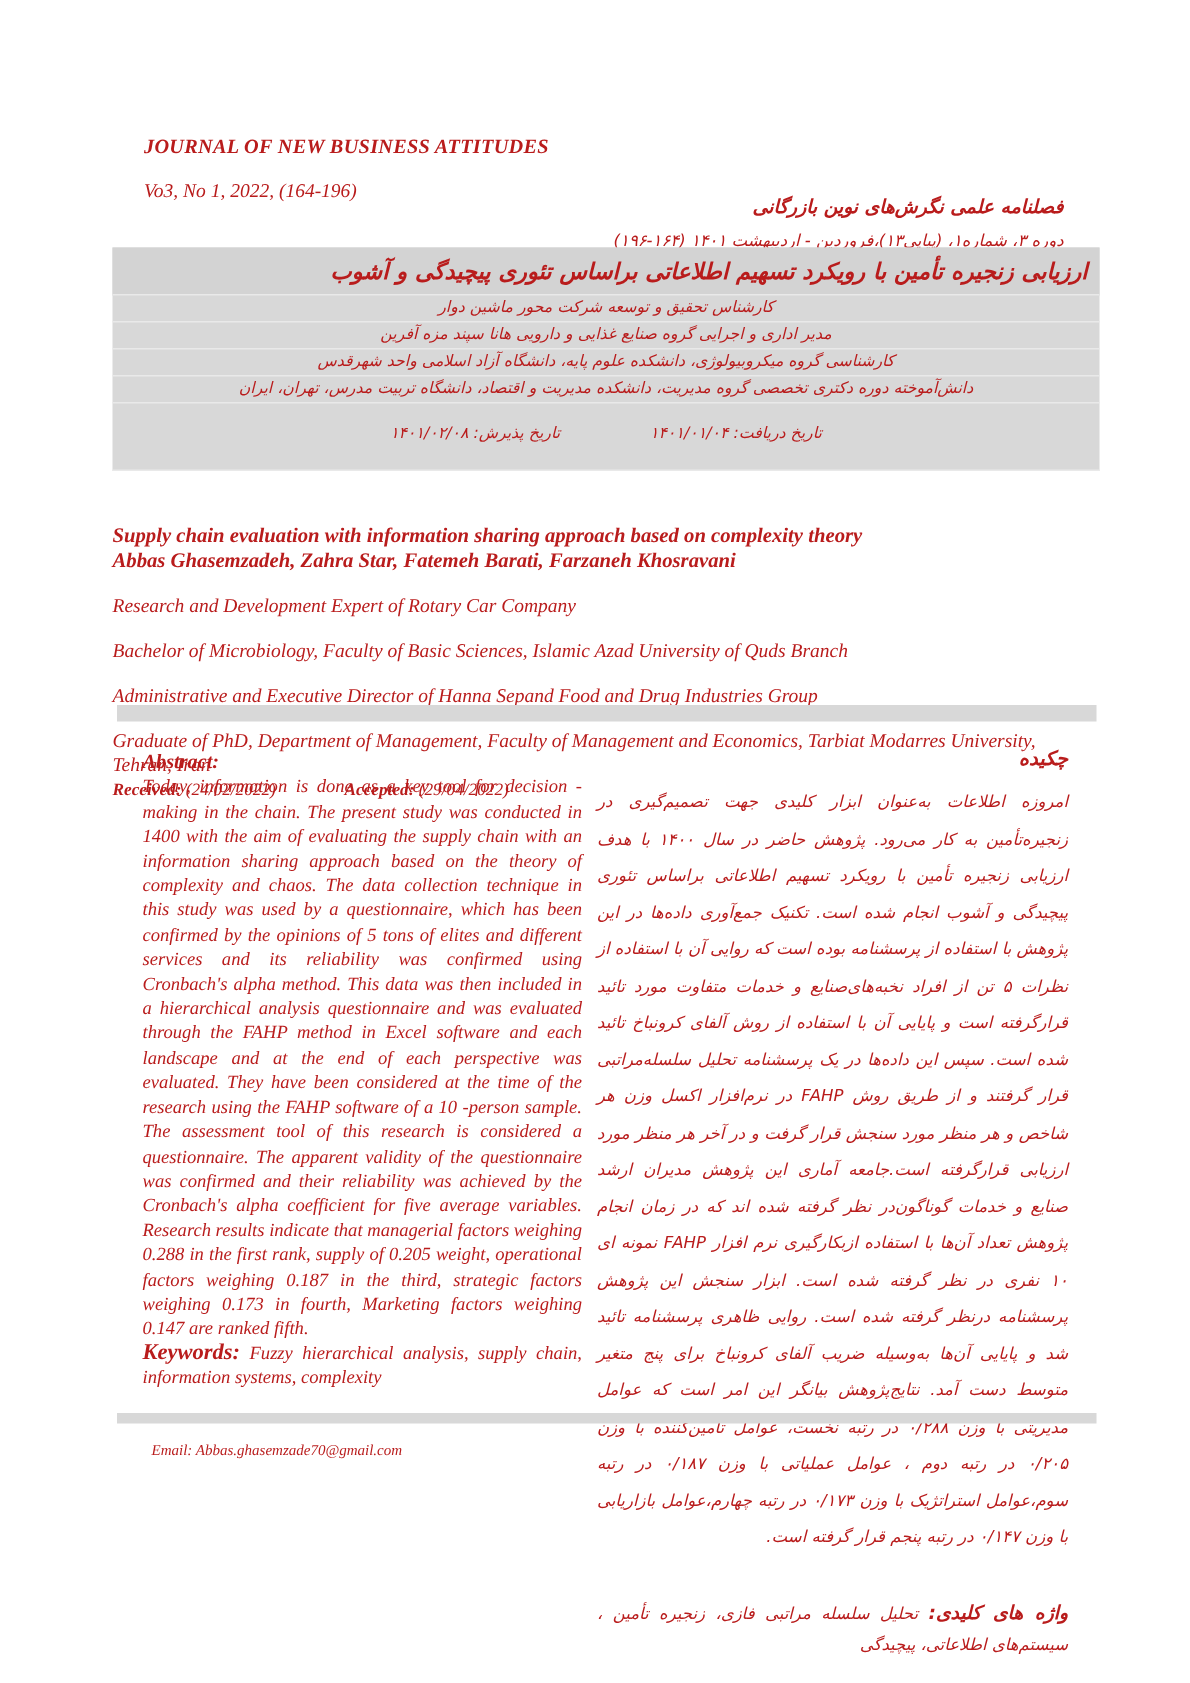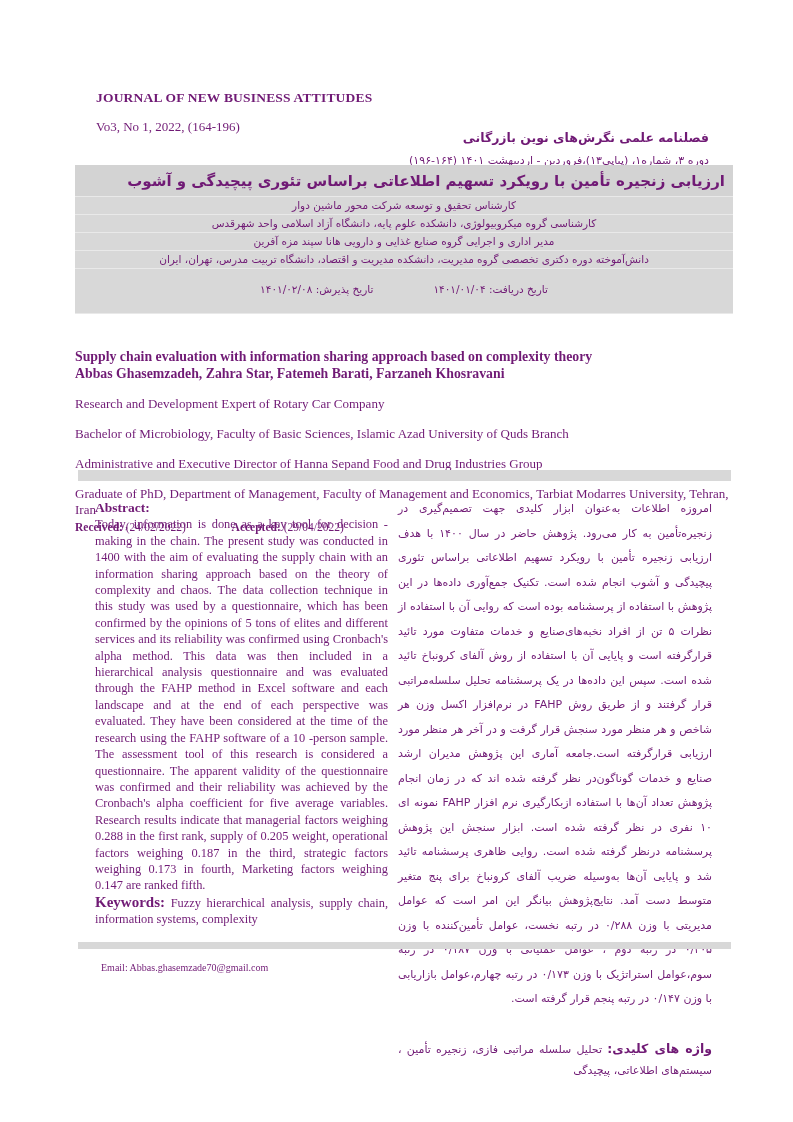--- a/index.html
+++ b/index.html
@@ -2,21 +2,22 @@
 <html><head>
 <meta charset="utf-8">
 <style>
   html,body { margin:0; padding:0; background:#ffffff; }
   .page {
     position:relative;
     width:793px; height:1122px;
     background:#ffffff;
     overflow:hidden;
     font-family:"Liberation Serif", serif;
-    color:#701a75;
+    color:#b91c1c;
+    font-style:italic;
   }
 
   
   .jheader-left { position:absolute; left:96px; top:90px; }
   .jheader-left .jtitle { font-weight:bold; font-size:13.5px; letter-spacing:0.2px; }
   .jheader-left .jissue { font-size:13px; margin-top:13px; }
 
   .jheader-right { position:absolute; right:84px; top:82px; direction:rtl; text-align:right; font-family:"DejaVu Sans", sans-serif;margin-top:48px; }
   .jheader-right .jtitle { font-weight:bold; font-size:12.5px; }
   .jheader-right .jissue { font-size:11px; margin-top:9px; }
@@ -78,22 +79,22 @@
     <div class="jissue">Vo3, No 1, 2022, (164-196)</div>
   </div>
   <div class="jheader-right">
     <div class="jtitle">فصلنامه علمی نگرش‌های نوین بازرگانی</div>
     <div class="jissue">دوره ۳،  شماره۱، (پیاپی۱۳)،فروردین - اردیبهشت ۱۴۰۱ (۱۶۴-۱۹۶)</div>
   </div>
 
   <div class="fa-block">
     <div class="row fa-title">ارزیابی زنجیره تأمین با رویکرد تسهیم اطلاعاتی براساس تئوری پیچیدگی و آشوب</div>
     <div class="row fa-affil">کارشناس تحقیق و توسعه شرکت محور ماشین دوار</div>
+    <div class="row fa-affil">مدیر اداری و اجرایی گروه صنایع غذایی و دارویی هانا سپند مزه آفرین</div>
     <div class="row fa-affil">کارشناسی گروه میکروبیولوژی، دانشکده علوم پایه، دانشگاه آزاد اسلامی واحد شهرقدس</div>
-    <div class="row fa-affil">مدیر اداری و اجرایی گروه صنایع غذایی و دارویی هانا سپند مزه آفرین</div>
     <div class="row fa-affil">دانش‌آموخته دوره دکتری تخصصی گروه مدیریت، دانشکده مدیریت و اقتصاد، دانشگاه تربیت مدرس، تهران، ایران</div>
     <div class="row fa-dates">
       <span>تاریخ دریافت: ۱۴۰۱/۰۱/۰۴</span>
       <span>تاریخ پذیرش: ۱۴۰۱/۰۲/۰۸</span>
     </div>
   </div>
 
   <div class="en-block">
     <div class="en-title">Supply chain evaluation with information sharing approach based on complexity theory</div>
     <div class="en-authors">Abbas Ghasemzadeh, Zahra Star, Fatemeh Barati, Farzaneh Khosravani</div>
@@ -114,20 +115,21 @@
 
   <div class="col-en">
     <span class="abs-head">Abstract:</span>
     <div>Today, information is done as a key tool for decision - making in the chain. The present study was conducted in 1400 with the aim of evaluating the supply chain with an information sharing approach based on the theory of complexity and chaos. The data collection technique in this study was used by a questionnaire, which has been confirmed by the opinions of 5 tons of elites and different services and its reliability was confirmed using Cronbach's alpha method. This data was then included in a hierarchical analysis questionnaire and was evaluated through the FAHP method in Excel software and each landscape and at the end of each perspective was evaluated. They have been considered at the time of the research using the FAHP software of a 10 -person sample. The assessment tool of this research is considered a questionnaire. The apparent validity of the questionnaire was confirmed and their reliability was achieved by the Cronbach's alpha coefficient for five average variables. Research results indicate that managerial factors weighing 0.288 in the first rank, supply of 0.205 weight, operational factors weighing 0.187 in the third, strategic factors weighing 0.173 in fourth, Marketing factors weighing 0.147 are ranked fifth.</div>
     <div>
       <span class="kw-lbl">Keywords:</span><span> Fuzzy hierarchical analysis, supply chain, information systems, complexity</span>
     </div>
   </div>
 
   <div class="col-fa">
+    <div class="abs-head">چکیده</div>
     <div>امروزه اطلاعات به‌عنوان ابزار کلیدی جهت تصمیم‌گیری در زنجیره‌تأمین به کار می‌رود. پژوهش حاضر در سال ۱۴۰۰ با هدف ارزیابی زنجیره تأمین با رویکرد تسهیم اطلاعاتی براساس تئوری پیچیدگی و آشوب انجام شده است. تکنیک جمع‌آوری داده‌ها در این پژوهش با استفاده از پرسشنامه بوده است که روایی آن با استفاده از نظرات ۵ تن از افراد نخبه‌های‌صنایع و خدمات متفاوت مورد تائید قرارگرفته است و پایایی آن با استفاده از روش آلفای کرونباخ تائید شده است. سپس این داده‌ها در یک پرسشنامه تحلیل سلسله‌مراتبی قرار گرفتند و از طریق روش FAHP در نرم‌افزار اکسل وزن هر شاخص و هر منظر مورد سنجش قرار گرفت و در آخر هر منظر مورد ارزیابی قرارگرفته است.جامعه آماری این پژوهش مدیران ارشد صنایع و خدمات گوناگون‌در نظر گرفته شده اند که در زمان انجام پژوهش تعداد آن‌ها با استفاده ازبکارگیری نرم افزار FAHP نمونه ای ۱۰ نفری در نظر گرفته شده است. ابزار سنجش این پژوهش پرسشنامه درنظر گرفته شده است. روایی ظاهری پرسشنامه تائید شد و پایایی آن‌ها به‌وسیله ضریب آلفای کرونباخ برای پنج متغیر متوسط دست آمد. نتایج‌پژوهش بیانگر این امر است که عوامل مدیریتی با وزن ۰/۲۸۸ در رتبه نخست، عوامل تأمین‌کننده با وزن ۰/۲۰۵ در رتبه دوم ، عوامل عملیاتی با وزن ۰/۱۸۷ در رتبه سوم،عوامل استراتژیک با وزن ۰/۱۷۳ در رتبه چهارم،عوامل بازاریابی با وزن ۰/۱۴۷ در رتبه پنجم قرار گرفته است.</div>
     <div class="fa-kw">
       <span class="kw-lbl">واژه های کلیدی:</span><span> تحلیل سلسله مراتبی فازی، زنجیره تأمین ، سیستم‌های اطلاعاتی، پیچیدگی</span>
     </div>
   </div>
 
   <div class="divider-bar bar-bottom"></div>
   <div class="footer-email">Email: Abbas.ghasemzade70@gmail.com</div>
 
 </div>

